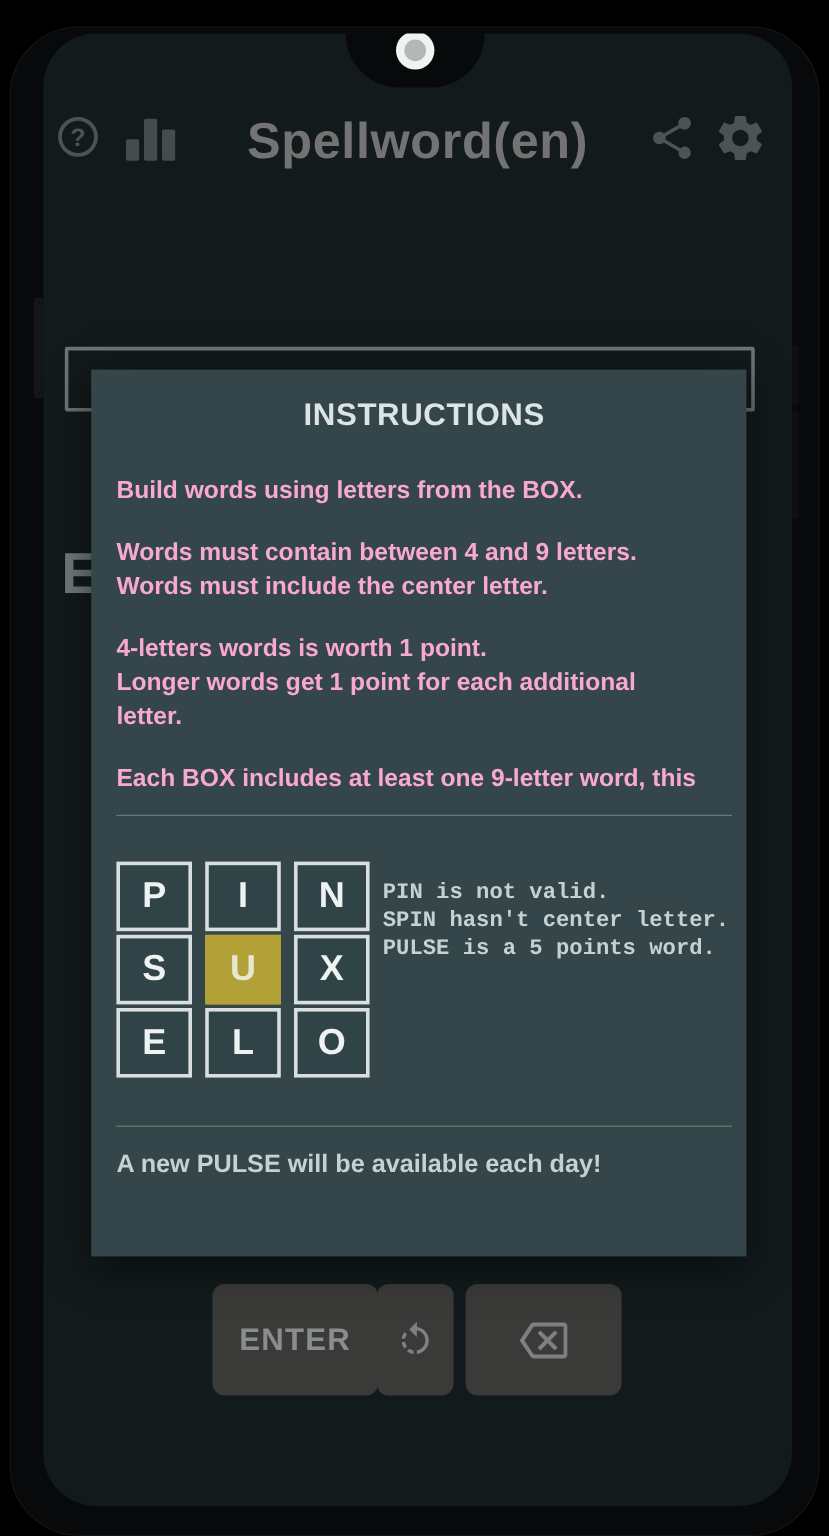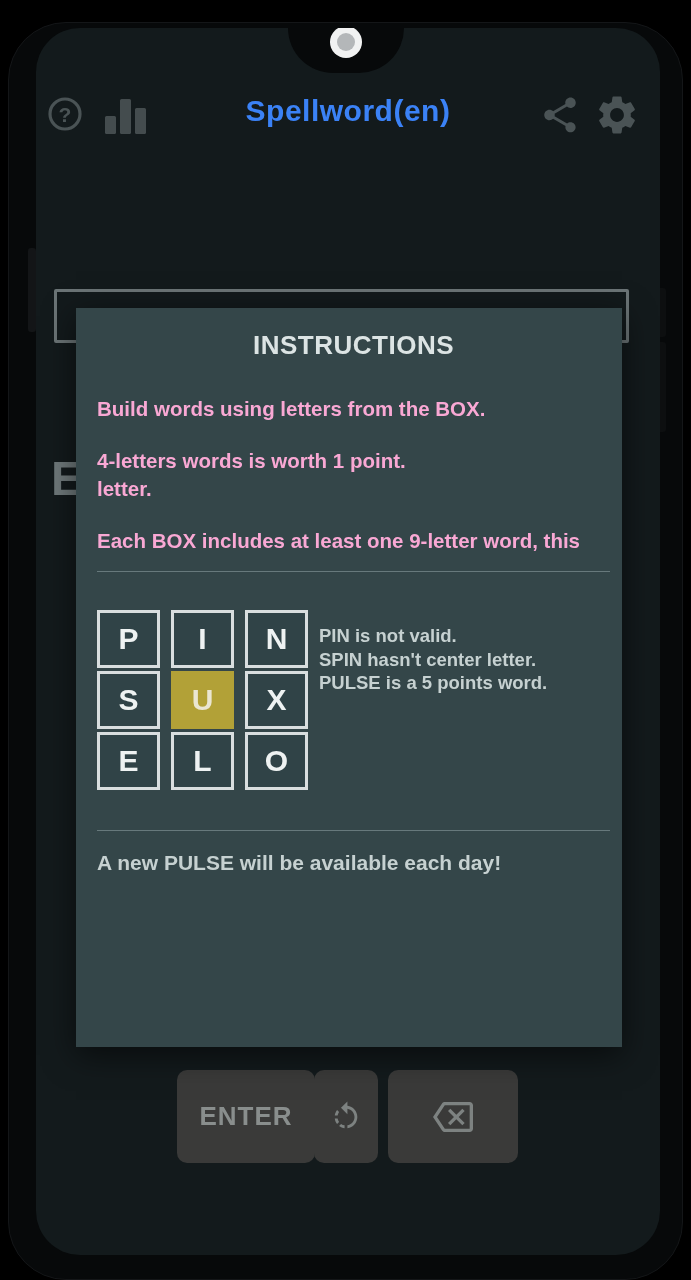--- a/index.html
+++ b/index.html
@@ -11,42 +11,42 @@
   .screen{position:absolute;left:27px;top:5px;width:624px;height:1227px;background:#131a1c;
     border-radius:44px;overflow:hidden;}
   
   .notch{position:absolute;left:252px;top:0;width:116px;height:45px;background:#07090a;
     border-radius:0 0 58px 58px;z-index:30;}
   .camera-ring{position:absolute;left:42px;top:-2px;width:32px;height:32px;background:#f1f2f2;
     border-radius:50%;display:flex;align-items:center;justify-content:center;}
   .camera-lens{width:18px;height:18px;border-radius:50%;background:#b4b7b9;}
   
   .header-icon{position:absolute;cursor:pointer;}
-  .app-title{position:absolute;left:0;top:66px;width:624px;text-align:center;color:#3b82f6;
-    font-size:30px;font-weight:bold;letter-spacing:0.5px;}
+  .app-title{position:absolute;left:0;top:66px;width:624px;text-align:center;color:#737373;
+    font-size:42px;font-weight:bold;letter-spacing:0.5px;}
   
   .word-box{position:absolute;left:18px;top:261px;width:575px;height:54px;
     border:3px solid #6b7476;border-radius:2px;}
   .bg-letter{position:absolute;left:15px;top:423px;font-size:48px;font-weight:bold;color:#6f797b;}
   
   .modal{position:absolute;left:40px;top:280px;width:546px;height:739px;background:#344649;
     padding:22px 12px 0 21px;box-shadow:0 8px 30px rgba(0,0,0,0.55);overflow:hidden;z-index:20;}
   .modal-title{margin:0 0 34px 0;text-align:center;font-size:26px;font-weight:bold;
     color:#dce4e4;letter-spacing:0.5px;}
   .para{margin:0 0 24px 0;font-size:20.5px;line-height:28px;font-weight:bold;color:#f9a8d4;}
   .para div{white-space:nowrap;}
   .divider{border:none;border-top:1px solid #67797c;margin:16px 0 0 0;}
   .example{display:flex;align-items:flex-start;margin-top:38px;}
   .grid{display:flex;gap:11px;}
   .grid-col{display:flex;flex-direction:column;gap:3px;}
   .cell{width:63px;height:58px;border:3px solid #d9dedf;background:#304347;display:flex;
     align-items:center;justify-content:center;font-size:30px;font-weight:bold;color:#eef2f2;}
   .cell.center{background:#b2a137;border-color:#b2a137;color:#eae6d2;}
   .notes{margin-left:11px;padding-top:14px;font-size:18.5px;line-height:23.5px;
-    font-weight:bold;color:#c6d1d1;}
+    font-weight:bold;color:#c6d1d1;font-family:Liberation Mono, monospace;}
   .modal-footer{margin:52px 0 0 0;font-size:21px;line-height:28px;font-weight:bold;color:#c6d1d1;}
   
   .key{position:absolute;top:1042px;height:93px;background:#3a3a39;border:none;border-radius:10px;
     display:flex;align-items:center;justify-content:center;cursor:pointer;}
   .key-enter{left:141px;width:138px;color:#898e8d;font-family:"Liberation Sans",sans-serif;
     font-size:26px;font-weight:bold;letter-spacing:1px;}
   .key-rotate{left:278px;width:64px;}
   .key-backspace{left:352px;width:130px;}
   svg{display:block;}
 </style>
@@ -88,21 +88,26 @@
     <div class="word-box"></div>
     <div class="bg-letter">E</div>
 
     <div class="modal">
       <h2 class="modal-title">INSTRUCTIONS</h2>
 
       <div class="para">
         <div>Build words using letters from the BOX.</div>
       </div>
       <div class="para">
+        <div>Words must contain between 4 and 9 letters.</div>
+        <div>Words must include the center letter.</div>
+      </div>
+      <div class="para">
         <div>4-letters words is worth 1 point.</div>
+        <div>Longer words get 1 point for each additional</div>
         <div>letter.</div>
       </div>
       <div class="para" style="margin-bottom:0;">
         <div>Each BOX includes at least one 9-letter word, this</div>
       </div>
 
       <hr class="divider">
 
       <div class="example">
         <div class="grid">

